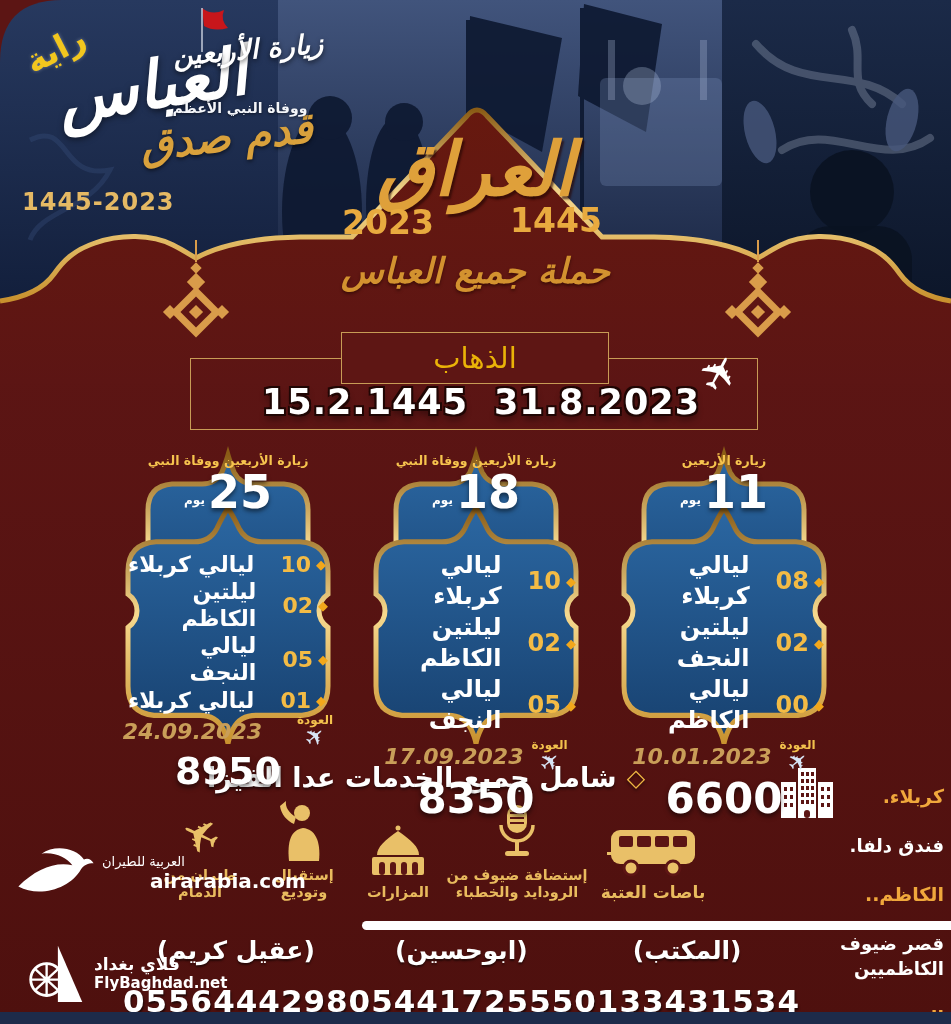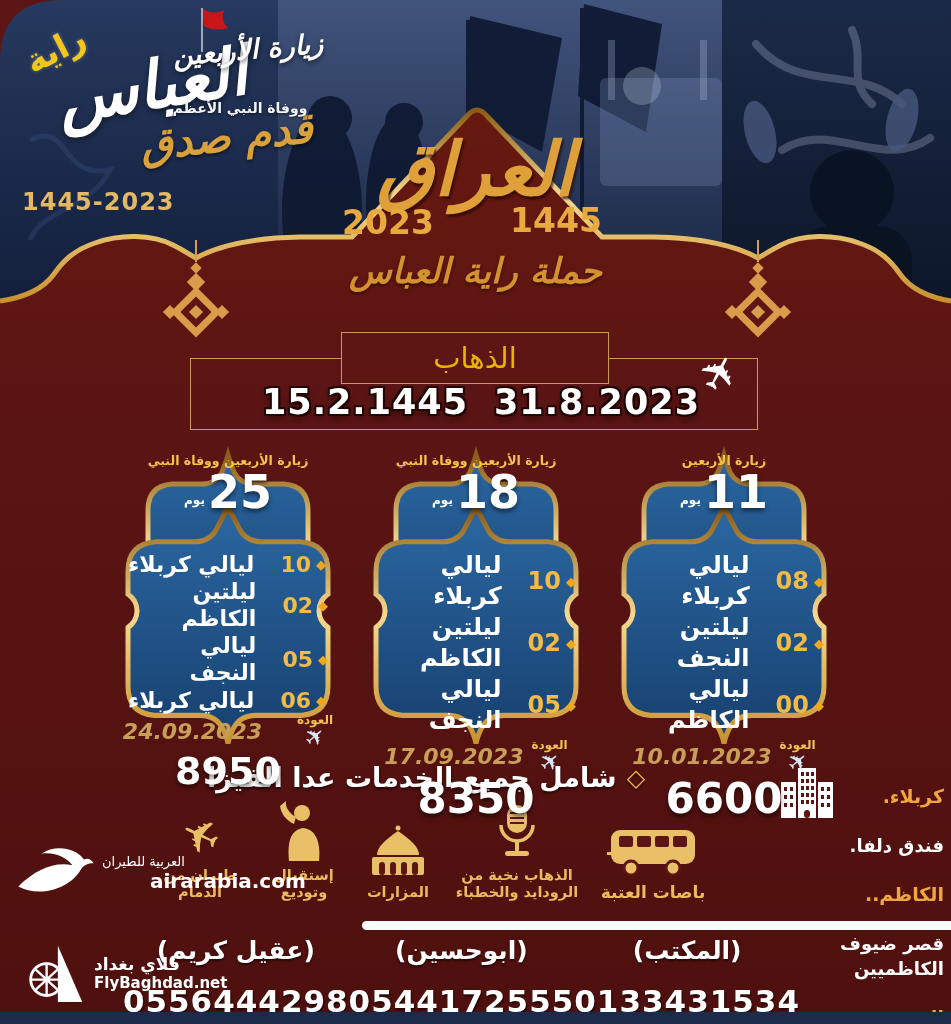--- a/index.html
+++ b/index.html
@@ -248,21 +248,21 @@
       <path d="M6 2 Q16 10 28 4 Q24 14 32 22 Q18 26 8 20 Z" fill="#c8161b"></path>
       <line x1="6" y1="2" x2="6" y2="46" stroke="#cfd5e2" stroke-width="2" opacity="0.7"></line>
     </svg>
   </span>
   <div class="ziyara">زيارة الأربعين</div>
   <div class="ziyara-sub">ووفاة النبي الأعظم</div>
 
   <div class="country">العراق</div>
   <div class="year-hijri">1445</div>
   <div class="year-greg">2023</div>
-  <div class="campaign">حملة راية العباس</div>
+  <div class="campaign">حملة جميع العباس</div>
 
   <div class="dep-outer"></div>
   <div class="dep-label-box">
     <span class="dep-label">الذهاب</span>
   </div>
   <div class="dep-date dep-hijri">15.2.1445</div>
   <div class="dep-date dep-greg">31.8.2023</div>
   <span class="dep-plane">✈</span>
 
   <div class="cards">
@@ -379,21 +379,21 @@
             <span class="pnum">02</span>
             <span class="ptxt">ليلتين الكاظم</span>
           </div>
           <div class="pitem" dir="rtl">
             <span class="bullet"></span>
             <span class="pnum">05</span>
             <span class="ptxt">ليالي النجف</span>
           </div>
           <div class="pitem" dir="rtl">
             <span class="bullet"></span>
-            <span class="pnum">06</span>
+            <span class="pnum">01</span>
             <span class="ptxt">ليالي كربلاء</span>
           </div>
         </div>
         <div class="return-row">
           <span class="rdate">24.09.2023</span>
           <span class="rstack">
             <span class="rlabel">العودة</span>
             <span class="plane-small">✈</span>
           </span>
         </div>
@@ -428,21 +428,21 @@
           <svg width="40" height="58" viewBox="0 0 40 58">
             <rect x="10" y="2" width="20" height="28" rx="10" fill="#e9c068"></rect>
             <line x1="13" y1="10" x2="27" y2="10" stroke="#5c1514" stroke-width="2"></line>
             <line x1="13" y1="15" x2="27" y2="15" stroke="#5c1514" stroke-width="2"></line>
             <line x1="13" y1="20" x2="27" y2="20" stroke="#5c1514" stroke-width="2"></line>
             <path d="M4 22 a16 16 0 0 0 32 0" fill="none" stroke="#e9c068" stroke-width="3.5"></path>
             <line x1="20" y1="38" x2="20" y2="48" stroke="#e9c068" stroke-width="4"></line>
             <rect x="8" y="48" width="24" height="5" rx="2.5" fill="#e9c068"></rect>
           </svg>
         </span>
-        <div class="svc-label">الذهاب نخبة من الرودايد والخطباء</div>
+        <div class="svc-label">إستضافة ضيوف من الرودايد والخطباء</div>
       </div>
       <div class="svc w84">
         <span class="svc-icon">
           <svg width="62" height="54" viewBox="0 0 62 54">
             <circle cx="31" cy="4" r="2.5" fill="#e9c068"></circle>
             <path d="M31 7 C18 16 10 23 10 31 L52 31 C52 23 44 16 31 7 Z" fill="#e9c068"></path>
             <rect x="5" y="33" width="52" height="18" rx="2" fill="#e9c068"></rect>
             <rect x="12" y="38" width="6" height="13" rx="3" fill="#5c1514"></rect>
             <rect x="23" y="38" width="6" height="13" rx="3" fill="#5c1514"></rect>
             <rect x="34" y="38" width="6" height="13" rx="3" fill="#5c1514"></rect>

